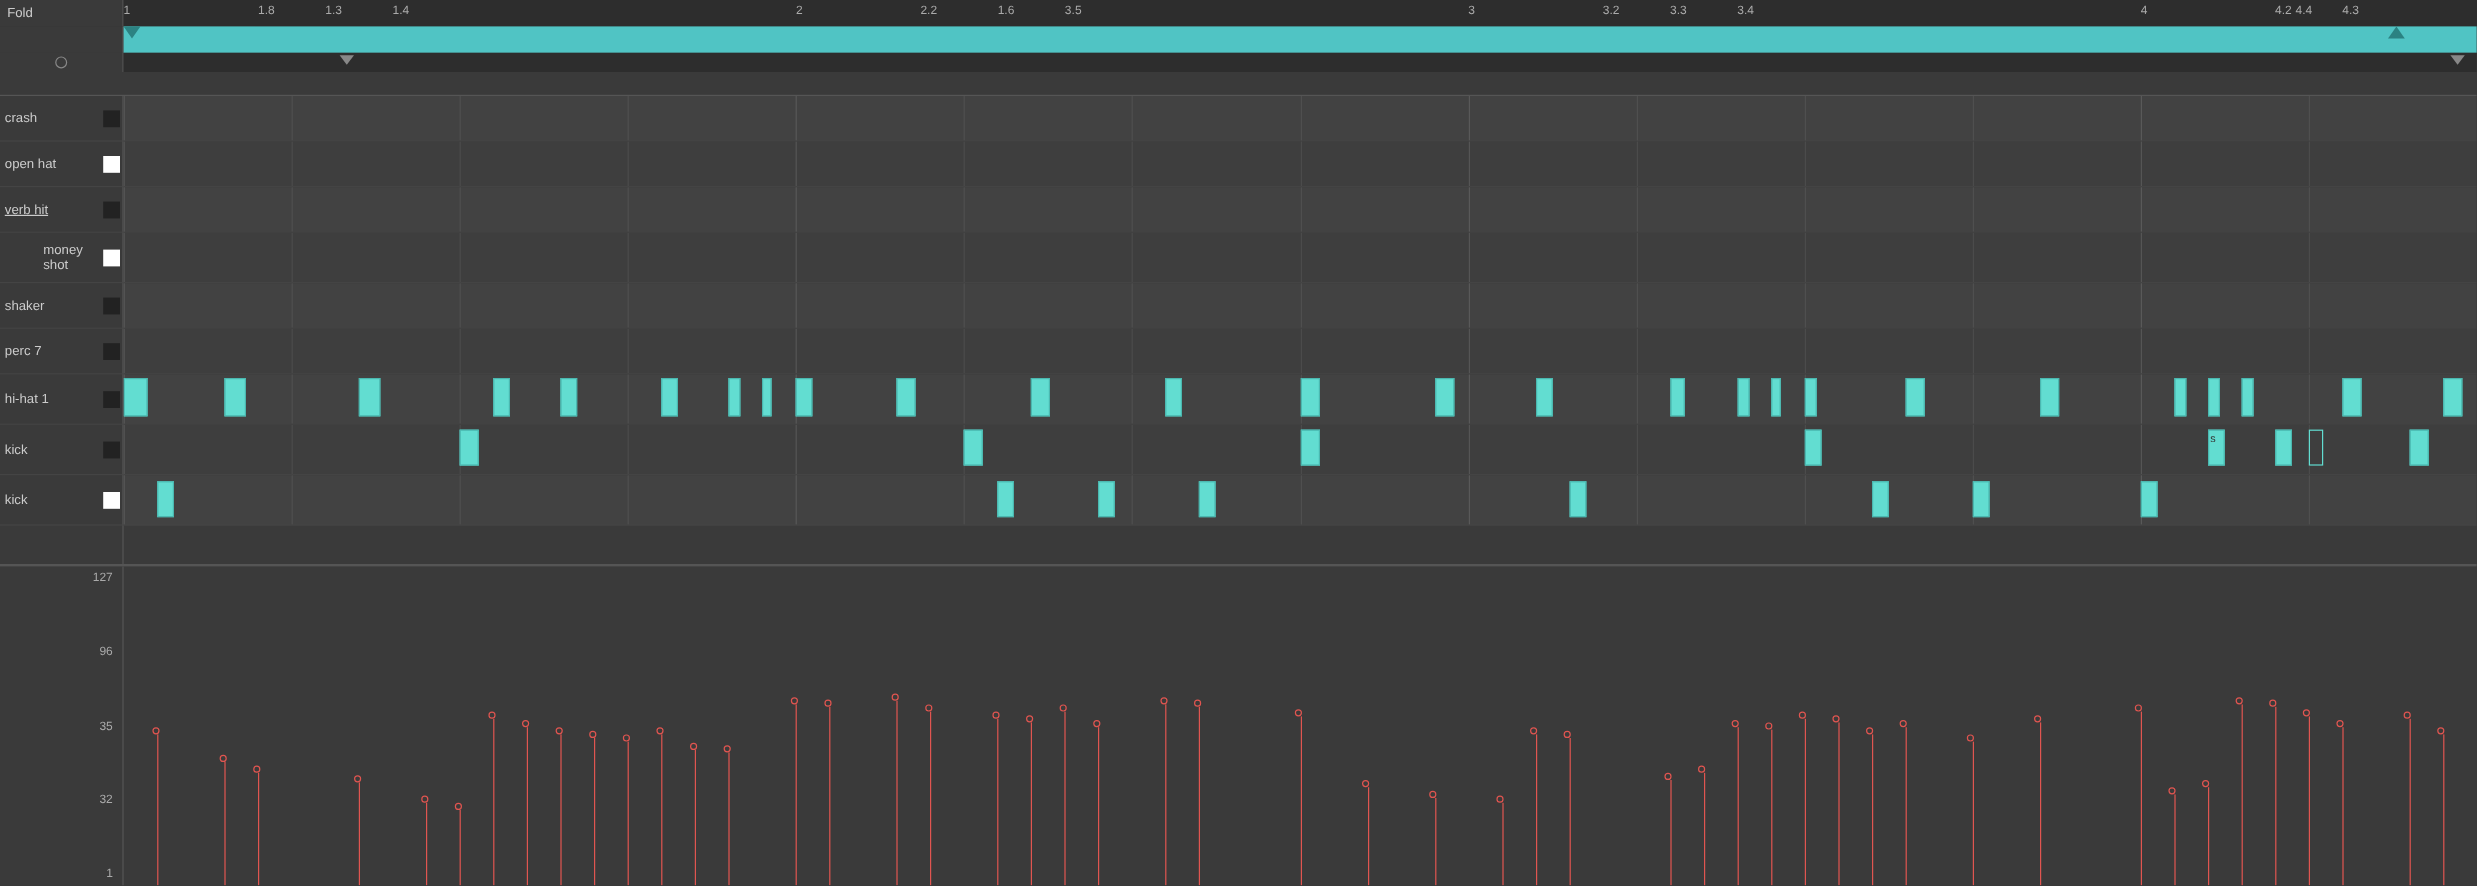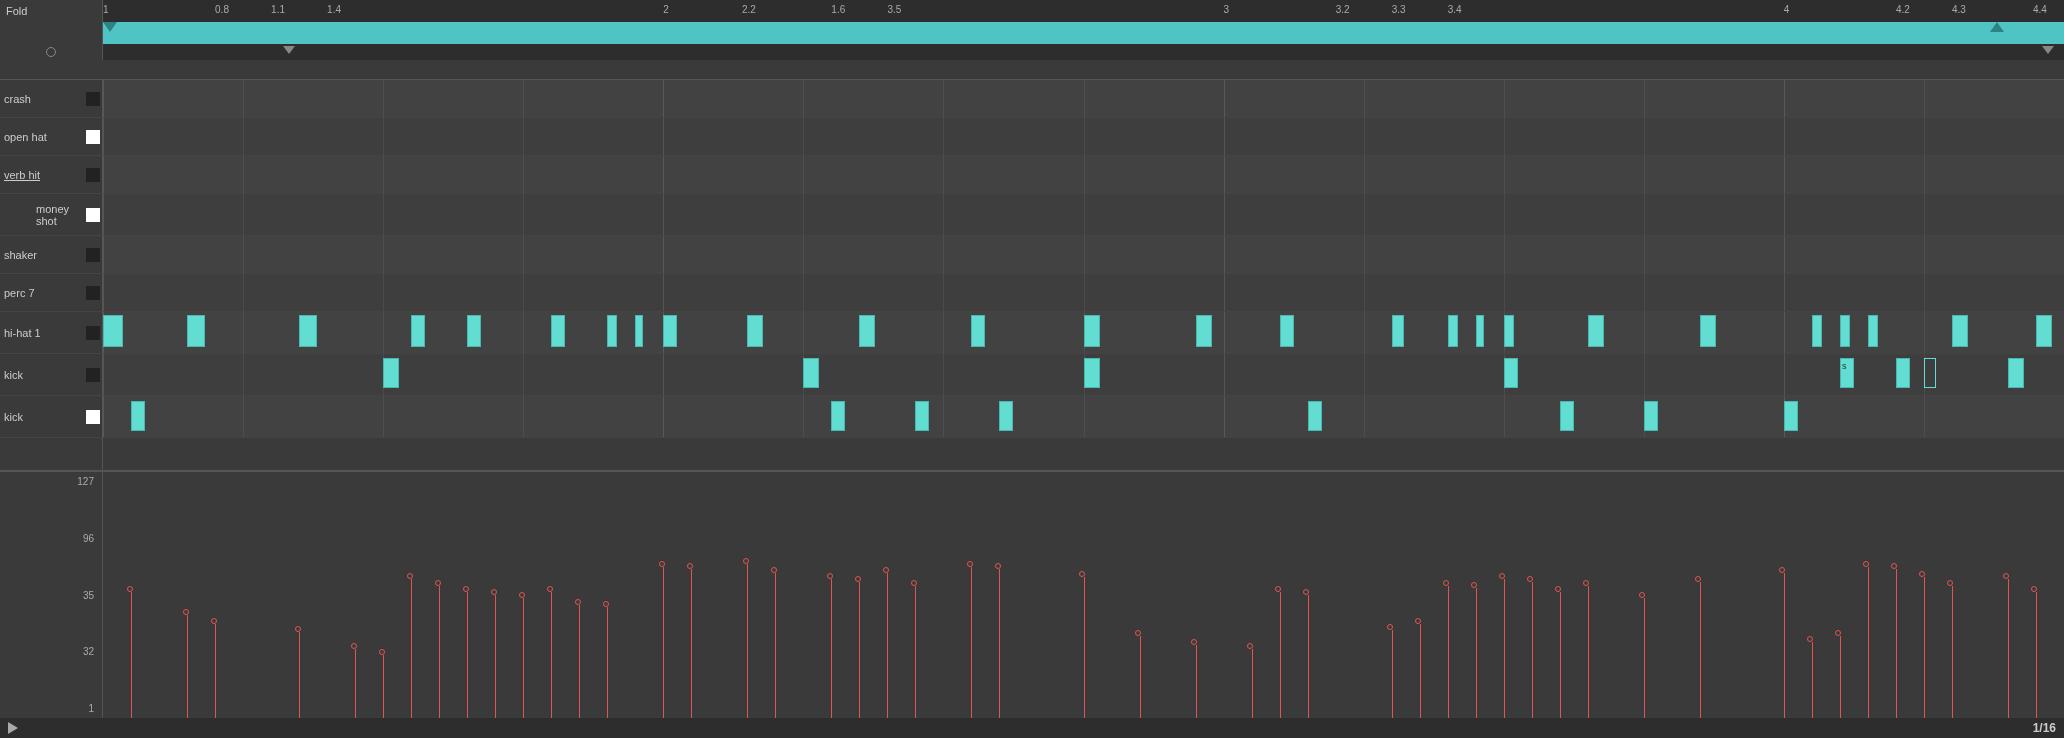--- a/index.html
+++ b/index.html
@@ -313,35 +313,35 @@
 
 <div class="main-container">
 
   <div class="timeline-header">
 
     <div class="ruler-row">
       <div class="fold-label">Fold</div>
       <div class="ruler-marks" id="ruler-marks">
 
       <span style="left: 0px; position: absolute;">1</span>
-          <span style="left: 112.057px; position: absolute;">0.8</span>
-          <span style="left: 168.086px; position: absolute;">1.1</span>
+          <span style="left: 112.057px; position: absolute;">1.8</span>
+          <span style="left: 168.086px; position: absolute;">1.3</span>
           <span style="left: 224.114px; position: absolute;">1.4</span>
           <span style="left: 560.286px; position: absolute;">2</span>
-          <span style="left: 639px; position: absolute;">2.2</span>
+          <span style="left: 664px; position: absolute;">2.2</span>
           <span style="left: 728.371px; position: absolute;">1.6</span>
           <span style="left: 784.4px; position: absolute;">3.5</span>
           <span style="left: 1120.57px; position: absolute;">3</span>
           <span style="left: 1232.63px; position: absolute;">3.2</span>
           <span style="left: 1288.66px; position: absolute;">3.3</span>
           <span style="left: 1344.69px; position: absolute;">3.4</span>
           <span style="left: 1680.86px; position: absolute;">4</span>
           <span style="left: 1792.91px; position: absolute;">4.2</span>
           <span style="left: 1848.94px; position: absolute;">4.3</span>
-          <span style="left: 1930px; position: absolute;">4.4</span>
+          <span style="left: 1810px; position: absolute;">4.4</span>
         </div>
     </div>
 
     <div class="playback-bar-row">
       <div class="playback-bar-left"></div>
       <div class="playback-bar-track">
         <div class="playhead-start"></div>
         <div class="playhead-end"></div>
       </div>
     </div>
@@ -739,20 +739,14 @@
         <div class="vel-circle" style="left: 1818.93px; bottom: 141.102px;"></div>
         <div class="vel-stem" style="left: 1848.94px; height: 132.283px; bottom: 0px;"></div>
         <div class="vel-circle" style="left: 1846.94px; bottom: 132.283px;"></div>
         <div class="vel-stem" style="left: 1904.97px; height: 138.583px; bottom: 0px;"></div>
         <div class="vel-circle" style="left: 1902.97px; bottom: 138.583px;"></div>
         <div class="vel-stem" style="left: 1932.99px; height: 125.984px; bottom: 0px;"></div>
         <div class="vel-circle" style="left: 1930.99px; bottom: 125.984px;"></div>
       </div>
   </div>
 
-  <div class="bottom-bar">
-    <div>
-      <div class="play-icon"></div>
-    </div>
-    <div style="font-size:12px; color:#ccc; font-weight:bold;">1/16</div>
-  </div>
 
 </div>
 
 </body></html>

